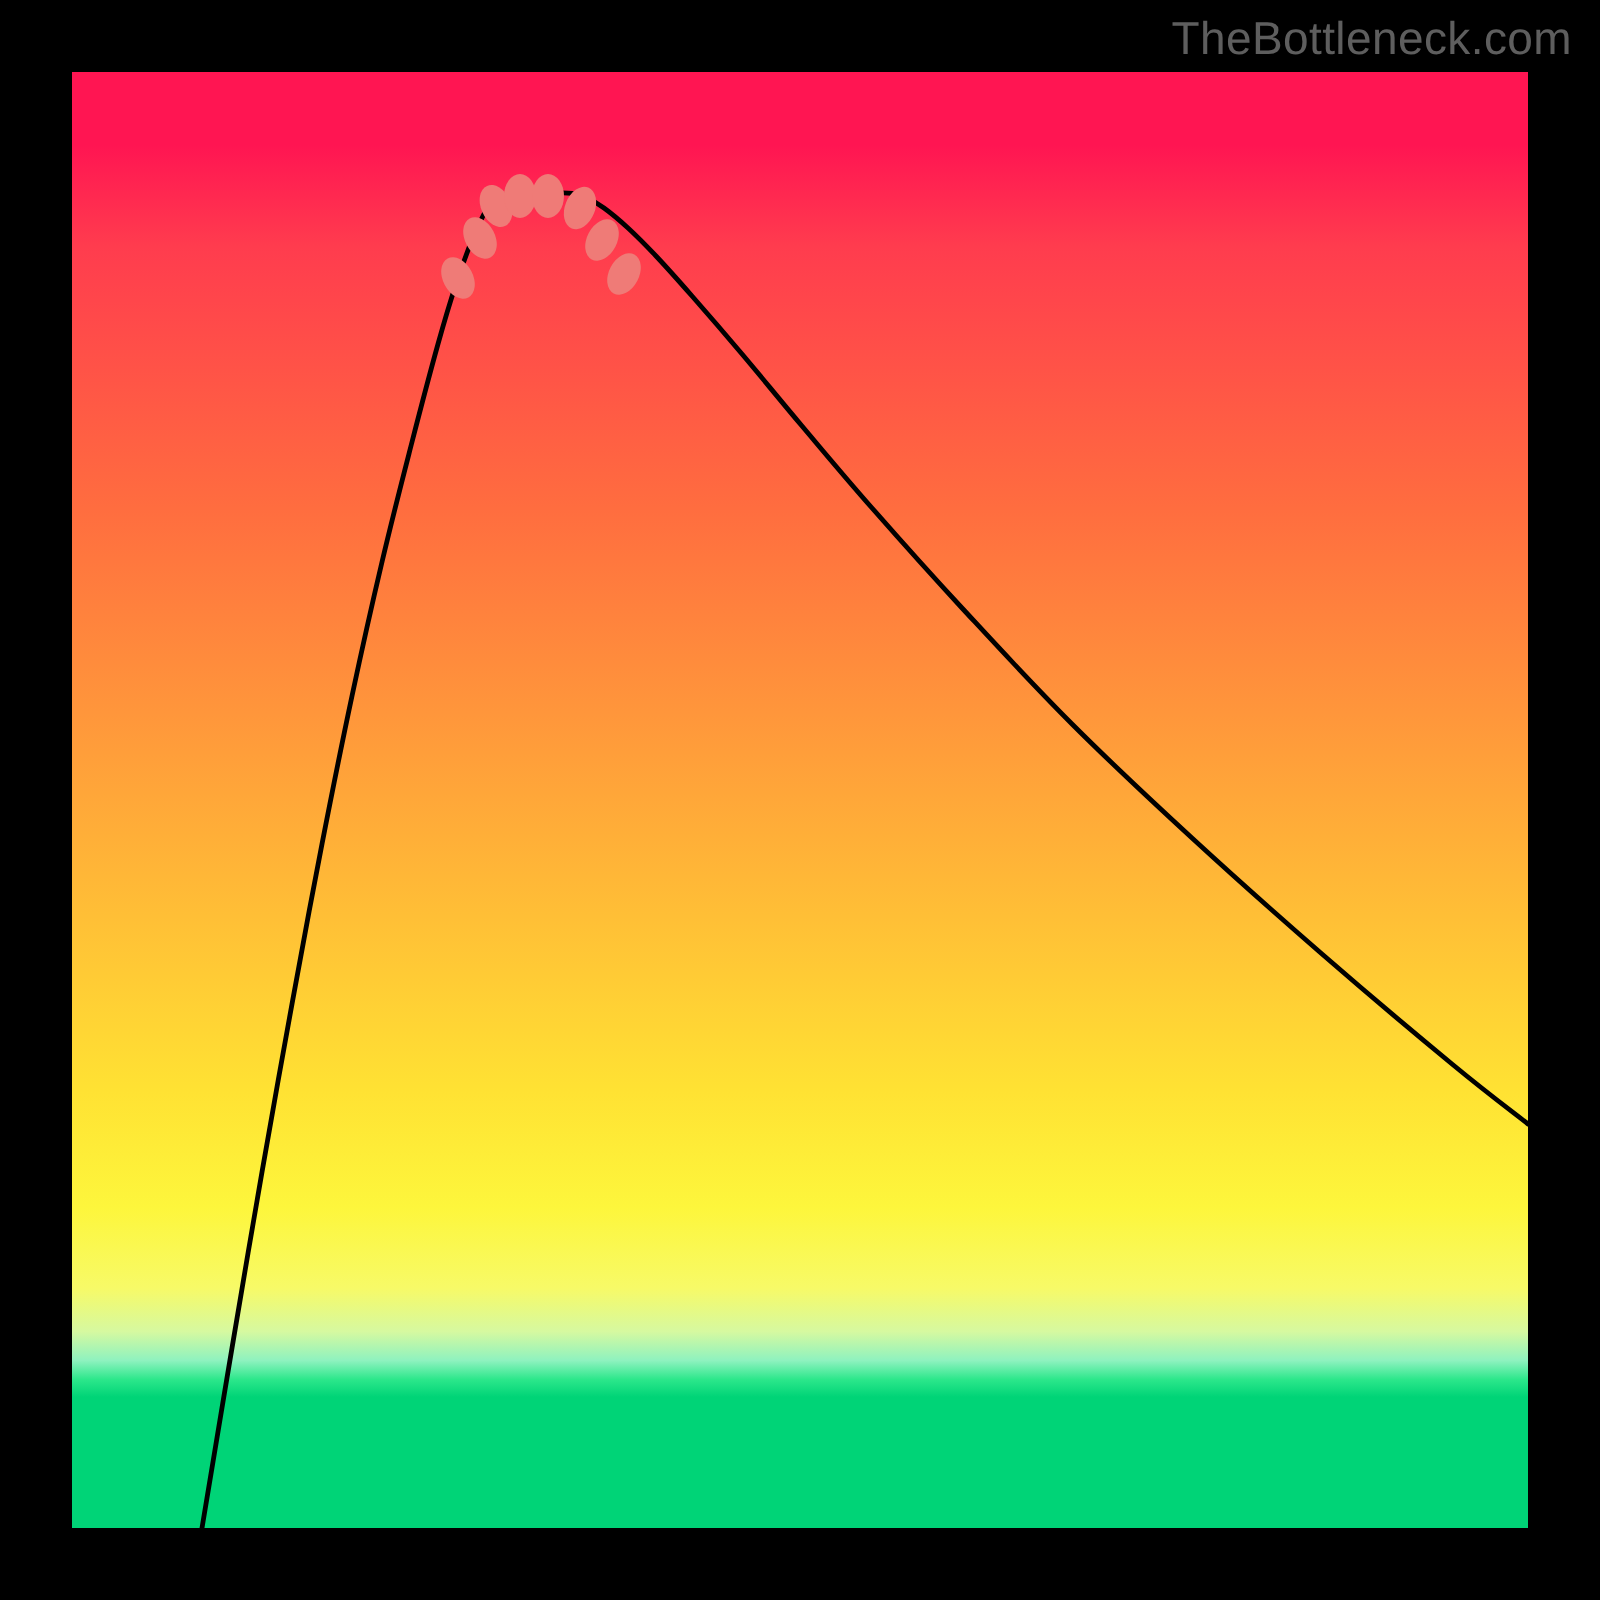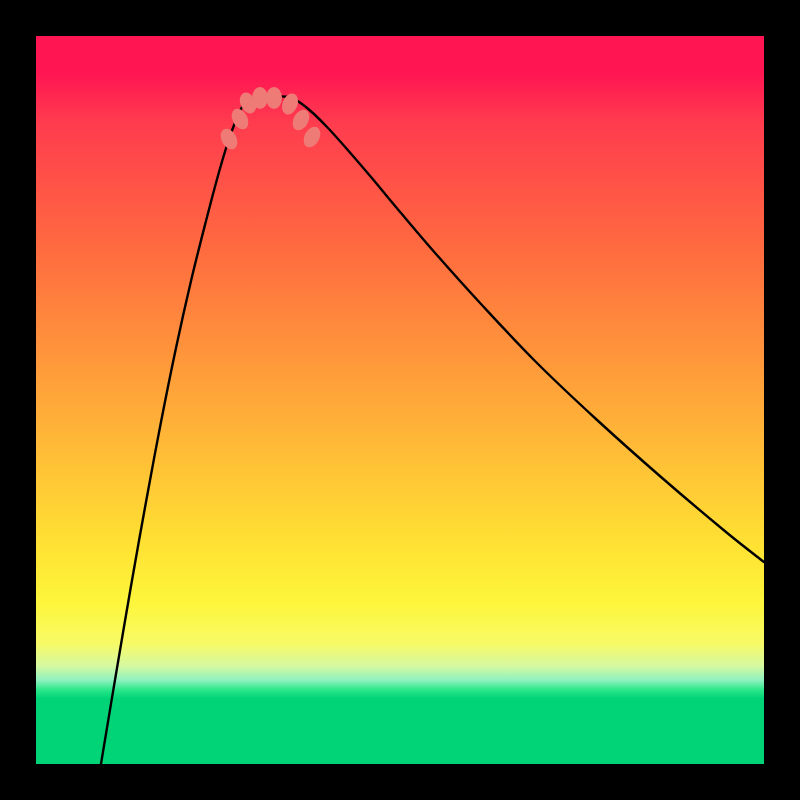--- a/index.html
+++ b/index.html
@@ -58,20 +58,21 @@
     color: #5e5e5e;
     font-size: 23px;
     font-weight: 400;
     letter-spacing: 0.2px;
   }
 </style>
 </head>
 <body>
 
 <div class="frame">
+  <div class="watermark">TheBottleneck.com</div>
 
   <div class="plot">
     <svg viewBox="0 0 728 728">
       <path id="curve-left" fill="none" stroke="#000" stroke-width="2.4" stroke-linecap="round" stroke-linejoin="round" d="M 65 728 C 67.7 711.8, 74.6 670.04, 80 638 C 85.4 605.96, 89.6 580.96, 95 550 C 100.4 519.04, 104.6 495.52, 110 466 C 115.4 436.48, 119.6 413.72, 125 386 C 130.4 358.28, 134.6 337.38, 140 312 C 145.4 286.62, 149.6 267.86, 155 245 C 160.4 222.14, 164.96 204.62, 170 185 C 175.04 165.38, 179.04 150.22, 183 136 C 186.96 121.78, 188.94 115.36, 192 106 C 195.06 96.64, 197.66 89.94, 200 84 C 202.34 78.06, 203.56 75.97, 205 73 C 206.44 70.03, 206.92 69.12, 208 67.5 C 209.08 65.88, 209.83 65.02600000000001, 211 64 C 212.17 62.97399999999999, 213.24 62.37599999999996, 214.5 61.799999999999955 C 215.76 61.22399999999995, 216.47 61.05199999999995, 218 60.799999999999955 C 219.53 60.54799999999996, 221.2 60.47199999999997, 223 60.39999999999998 C 224.8 60.32799999999998, 227.1 60.39999999999998, 228 60.39999999999998"></path>
       <path id="curve-right" fill="none" stroke="#000" stroke-width="2.4" stroke-linecap="round" stroke-linejoin="round" d="M 244 60.39999999999998 C 245.08 60.453999999999986, 247.66 60.28600000000003, 250 60.700000000000045 C 252.34 61.11400000000006, 254.12 61.38600000000005, 257 62.700000000000045 C 259.88 64.01400000000004, 262.22 65.24600000000001, 266 68 C 269.78 70.75399999999999, 273.32 73.68, 278 78 C 282.68 82.32, 286.24 85.88, 292 92 C 297.76 98.12, 302.26 103.18, 310 112 C 317.74 120.82, 325.1 129.3, 335 141 C 344.9 152.7, 353.3 163.14, 365 177 C 376.7 190.86, 385.6 201.62, 400 218 C 414.4 234.38, 427 248.56, 445 268 C 463 287.44, 479.3 305.3, 500 326 C 520.7 346.7, 537.5 362.3, 560 383 C 582.5 403.7, 601.6 420.66, 625 441 C 648.4 461.34, 671.46 480.7, 690 496 C 708.54 511.3, 721.16 520.6, 728 526"></path>
       <g id="markers">
           <ellipse cx="193" cy="103" rx="7.5" ry="11" fill="#ef7b77" transform="rotate(-28 193 103)"></ellipse>
           <ellipse cx="204" cy="83" rx="7.5" ry="11" fill="#ef7b77" transform="rotate(-28 204 83)"></ellipse>
           <ellipse cx="212" cy="67" rx="7.5" ry="11" fill="#ef7b77" transform="rotate(-24 212 67)"></ellipse>
           <ellipse cx="224" cy="62" rx="8" ry="11" fill="#ef7b77" transform="rotate(0 224 62)"></ellipse>

